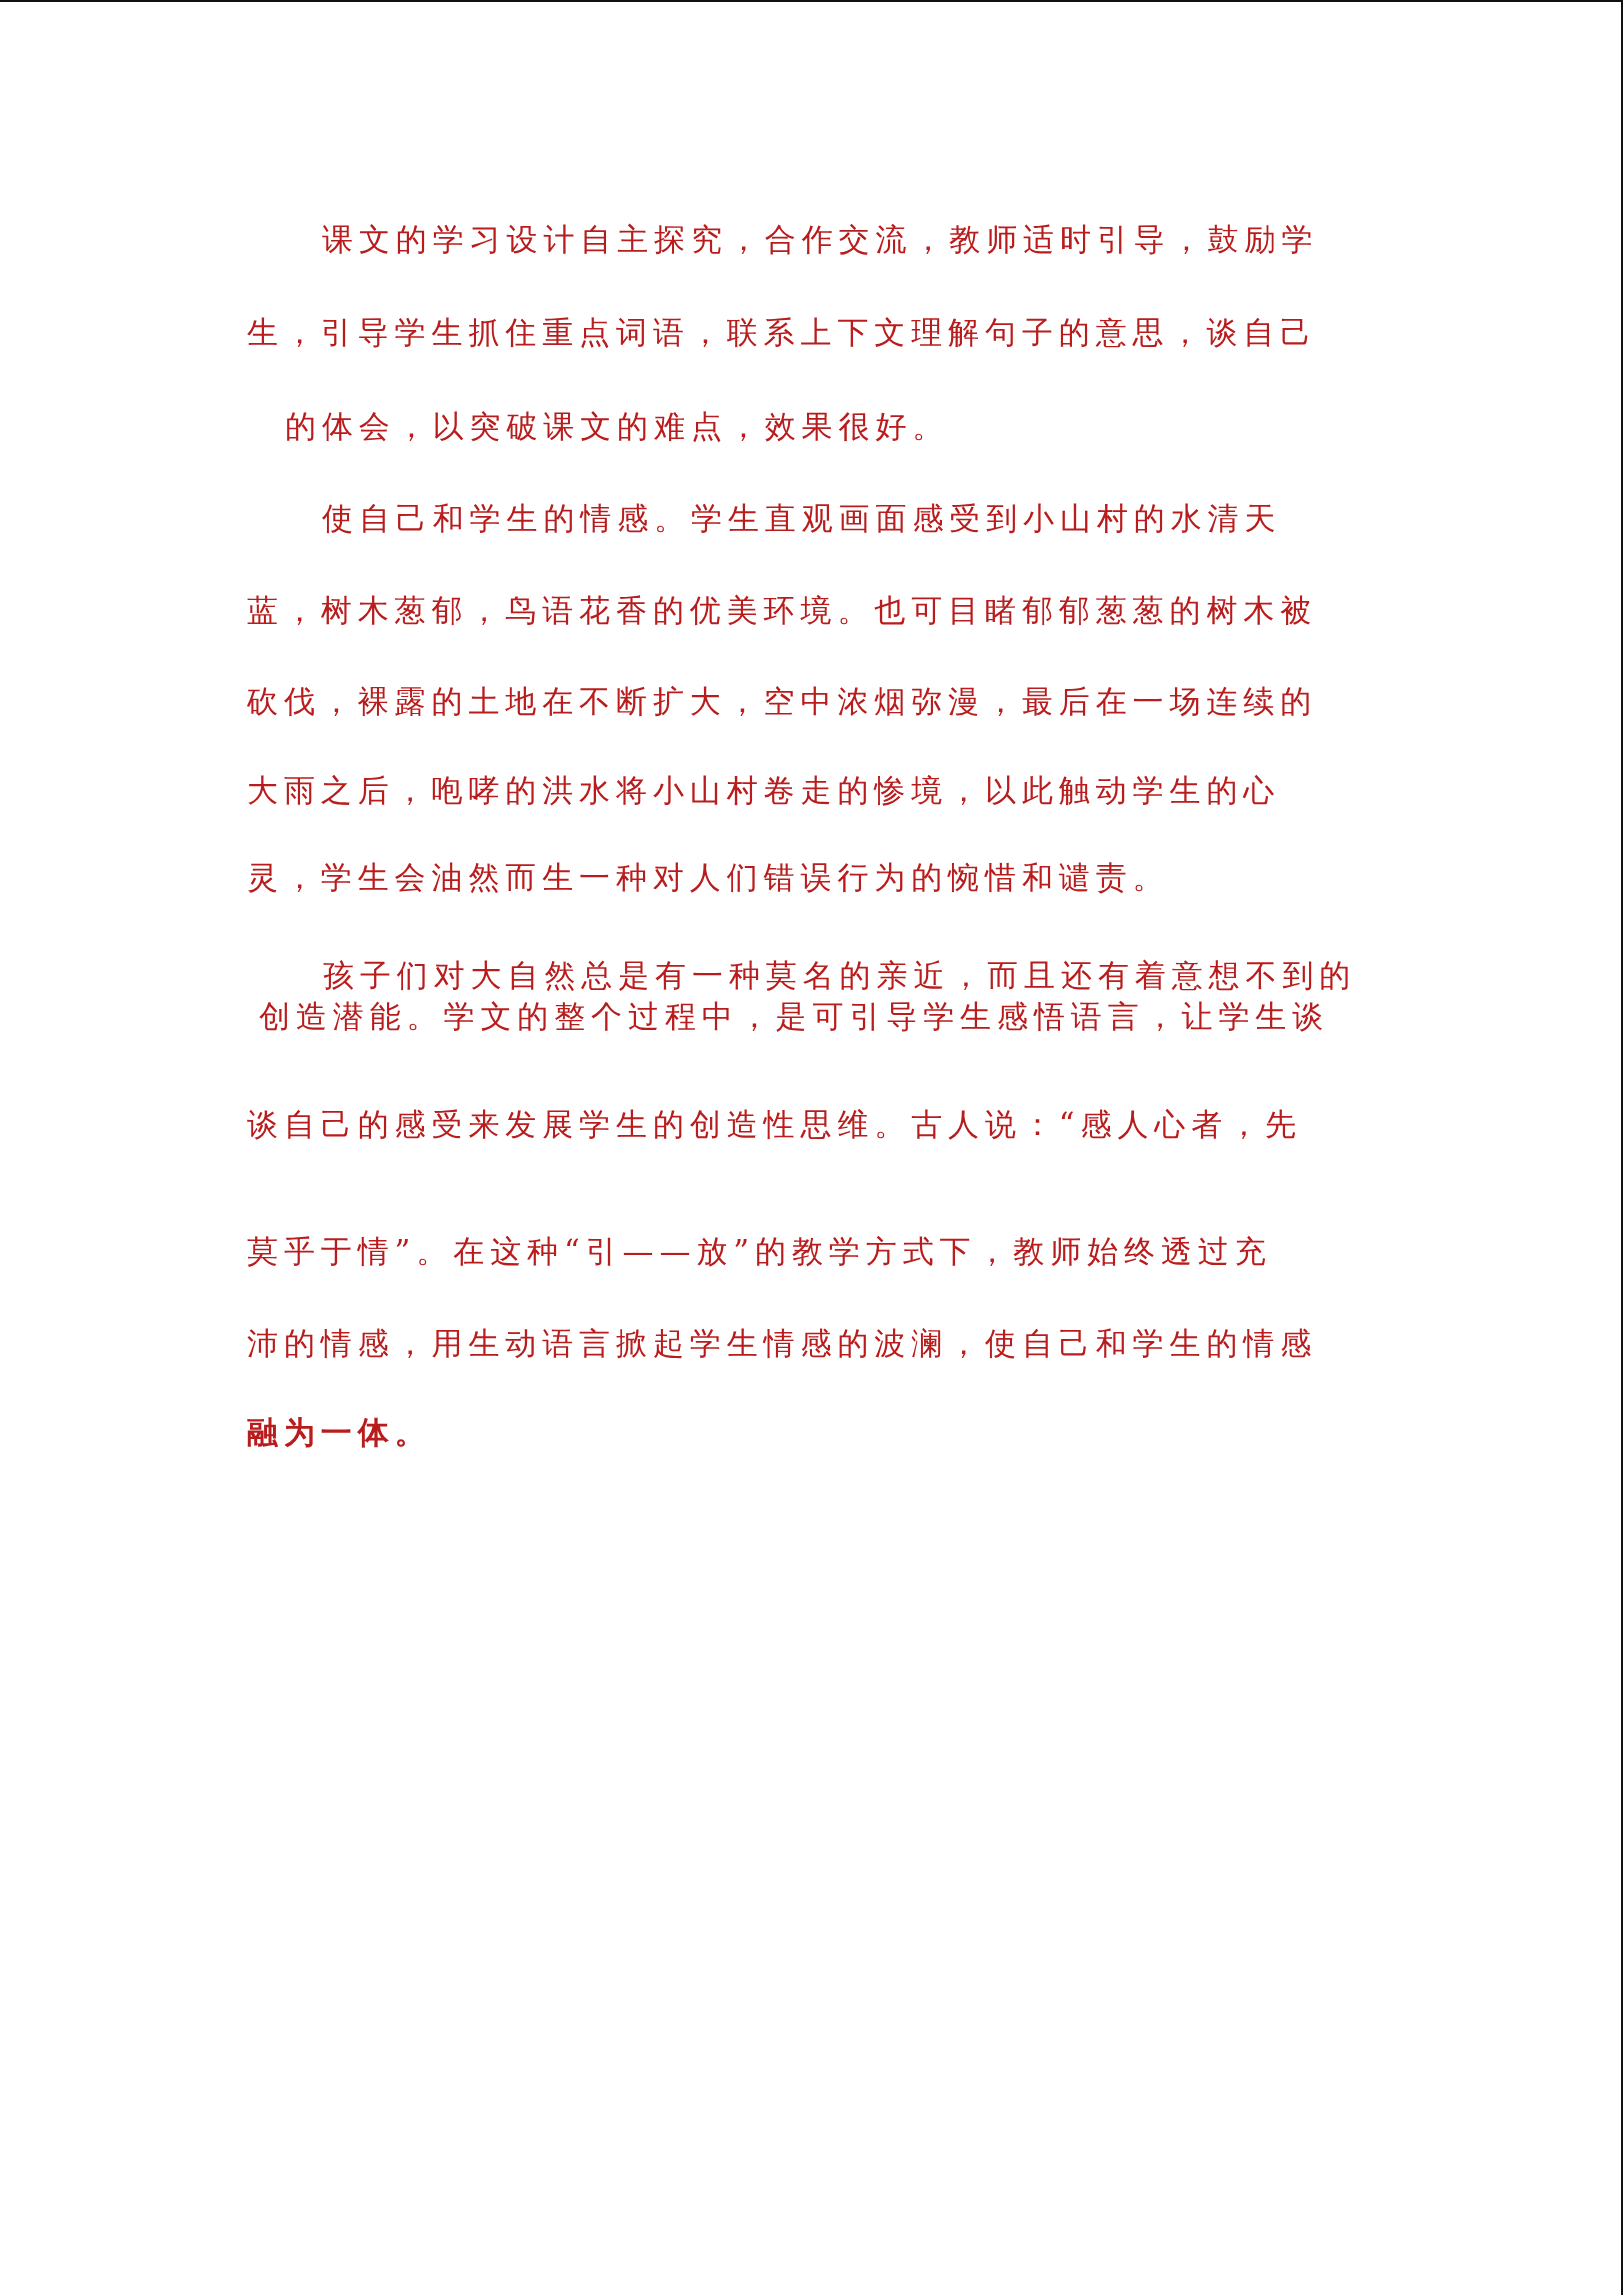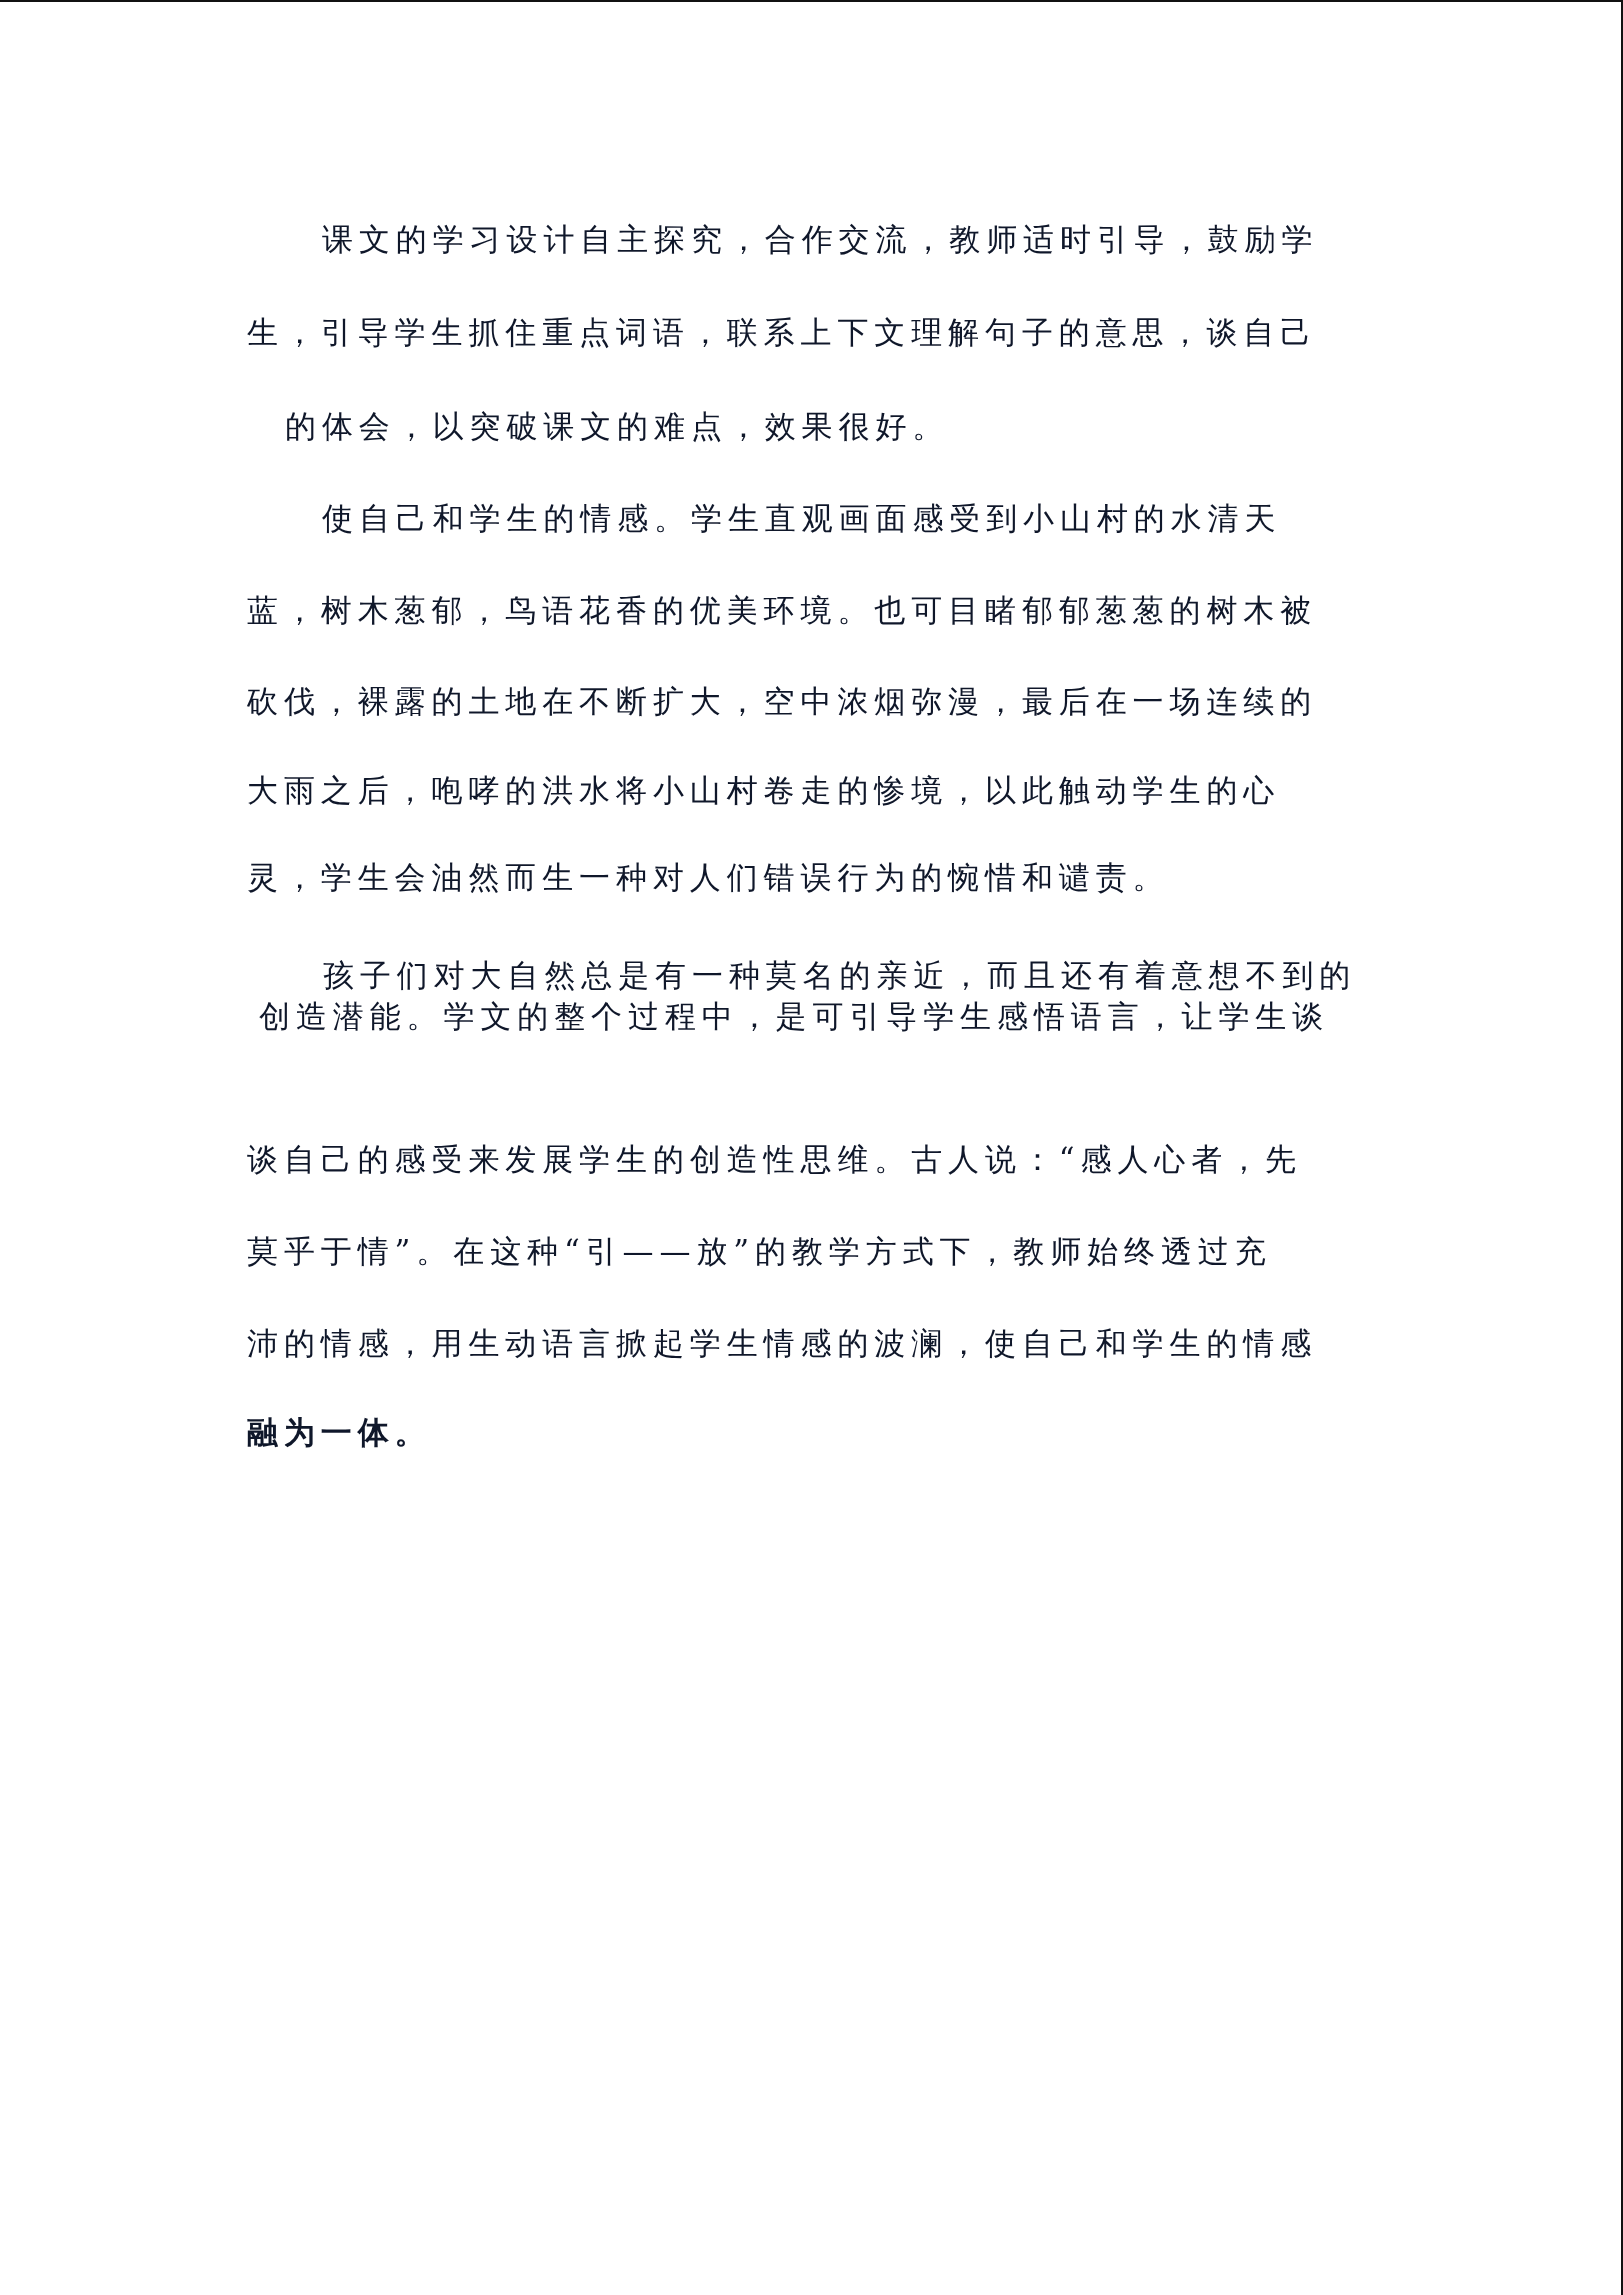--- a/index.html
+++ b/index.html
@@ -23,21 +23,21 @@
       box-sizing: border-box;
       border-top: 2px solid #111111;
       border-right: 2.7px solid #111111;
     }
     .line {
       position: absolute;
       white-space: nowrap;
       font-family: "DejaVu Serif", "Liberation Serif", serif;
       font-size: 31px;
       line-height: 41px;
-      color: #0f172a;
+      color: #b91c1c;
       letter-spacing: 5.9px;
     }
   </style>
 </head>
 <body>
 
 <div class="page">
 
   <div>
     <div class="line" style="left:322px; top:217px;">课文的学习设计自主探究，合作交流，教师适时引导，鼓励学</div>
@@ -49,20 +49,20 @@
     <div class="line" style="left:322px; top:496px;">使自己和学生的情感。学生直观画面感受到小山村的水清天</div>
     <div class="line" style="left:247px; top:588px;">蓝，树木葱郁，鸟语花香的优美环境。也可目睹郁郁葱葱的树木被</div>
     <div class="line" style="left:247px; top:679px;">砍伐，裸露的土地在不断扩大，空中浓烟弥漫，最后在一场连续的</div>
     <div class="line" style="left:247px; top:768px;">大雨之后，咆哮的洪水将小山村卷走的惨境，以此触动学生的心</div>
     <div class="line" style="left:247px; top:855px;">灵，学生会油然而生一种对人们错误行为的惋惜和谴责。</div>
   </div>
 
   <div>
     <div class="line" style="left:323px; top:953px;text-align:right;">孩子们对大自然总是有一种莫名的亲近，而且还有着意想不到的</div>
     <div class="line" style="left:247px; top:994px;margin-left:12px;">创造潜能。学文的整个过程中，是可引导学生感悟语言，让学生谈</div>
-    <div class="line" style="left:247px; top:1137px;">谈自己的感受来发展学生的创造性思维。古人说：“感人心者，先</div>
+    <div class="line" style="left:247px; top:1102px;">谈自己的感受来发展学生的创造性思维。古人说：“感人心者，先</div>
     <div class="line" style="left:247px; top:1229px;">莫乎于情”。在这种“引——放”的教学方式下，教师始终透过充</div>
     <div class="line" style="left:247px; top:1321px;">沛的情感，用生动语言掀起学生情感的波澜，使自己和学生的情感</div>
     <div class="line" style="left:247px; top:1410px;font-weight:bold;">融为一体。</div>
   </div>
 
 </div>
 
 
 </body></html>

